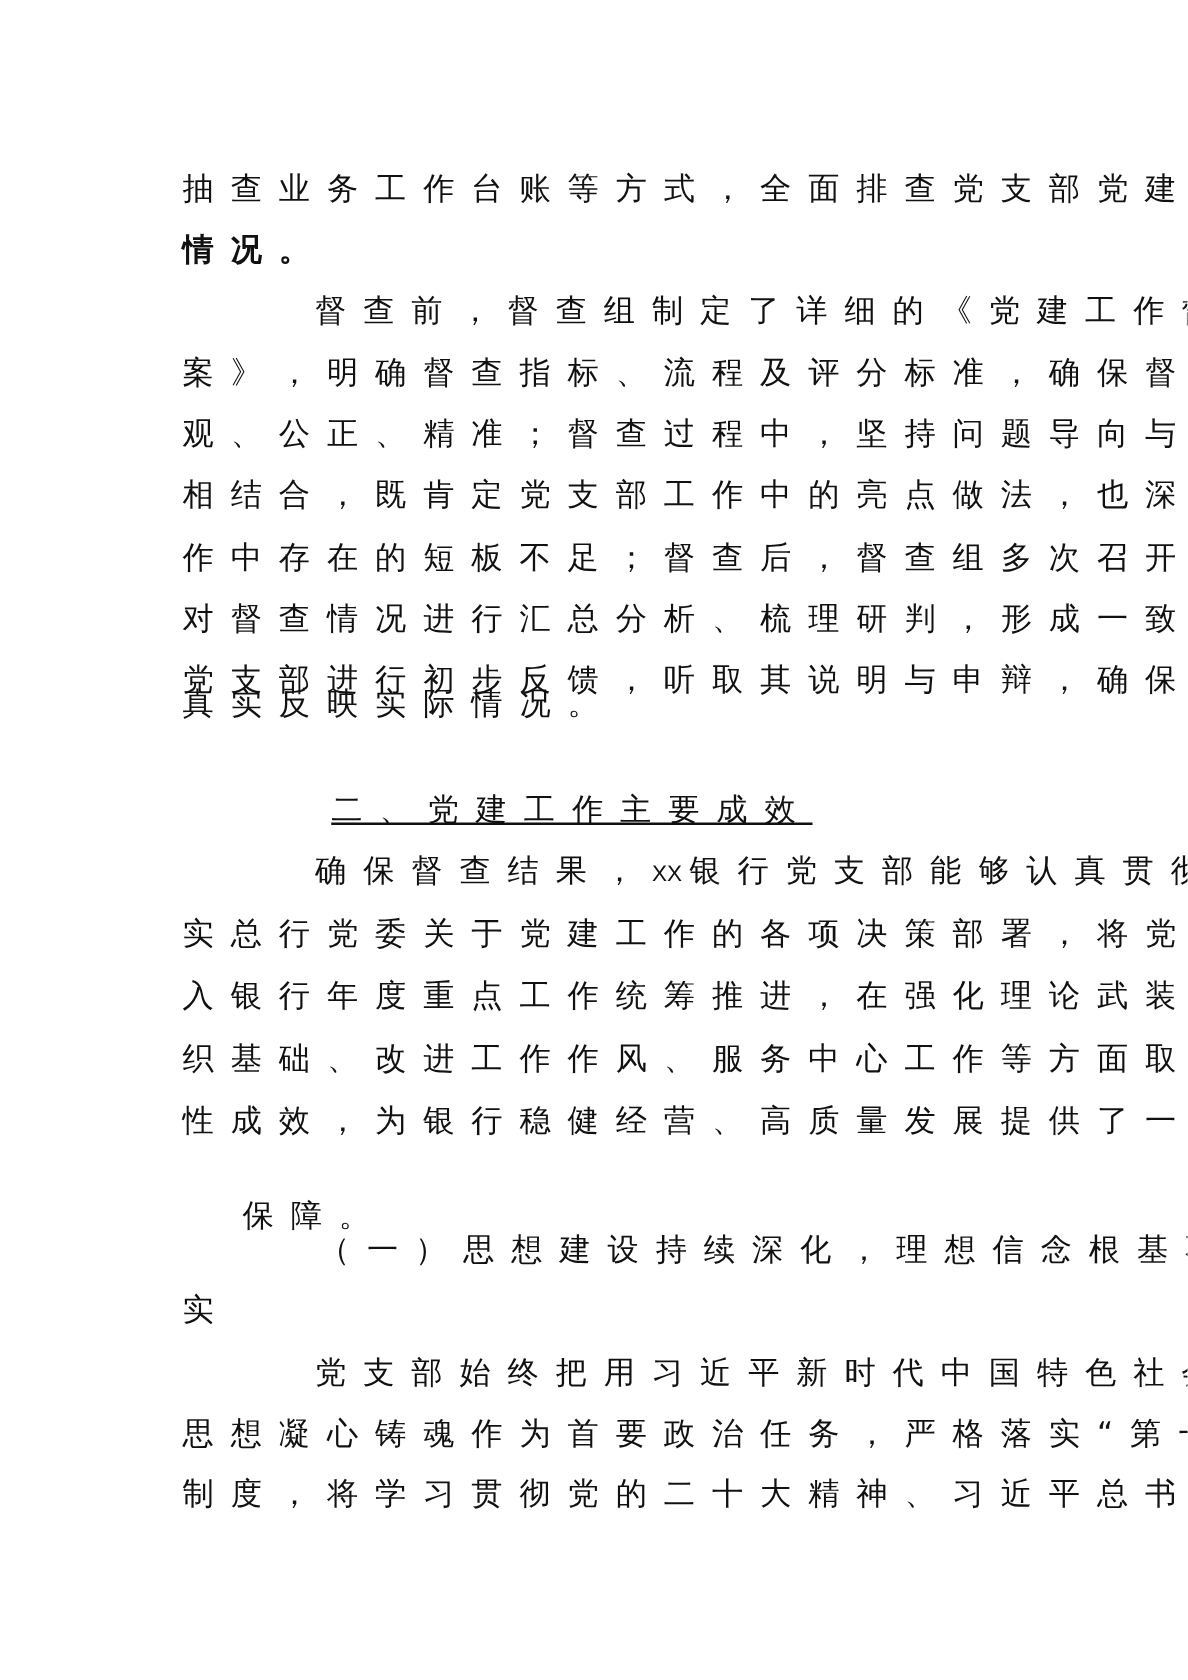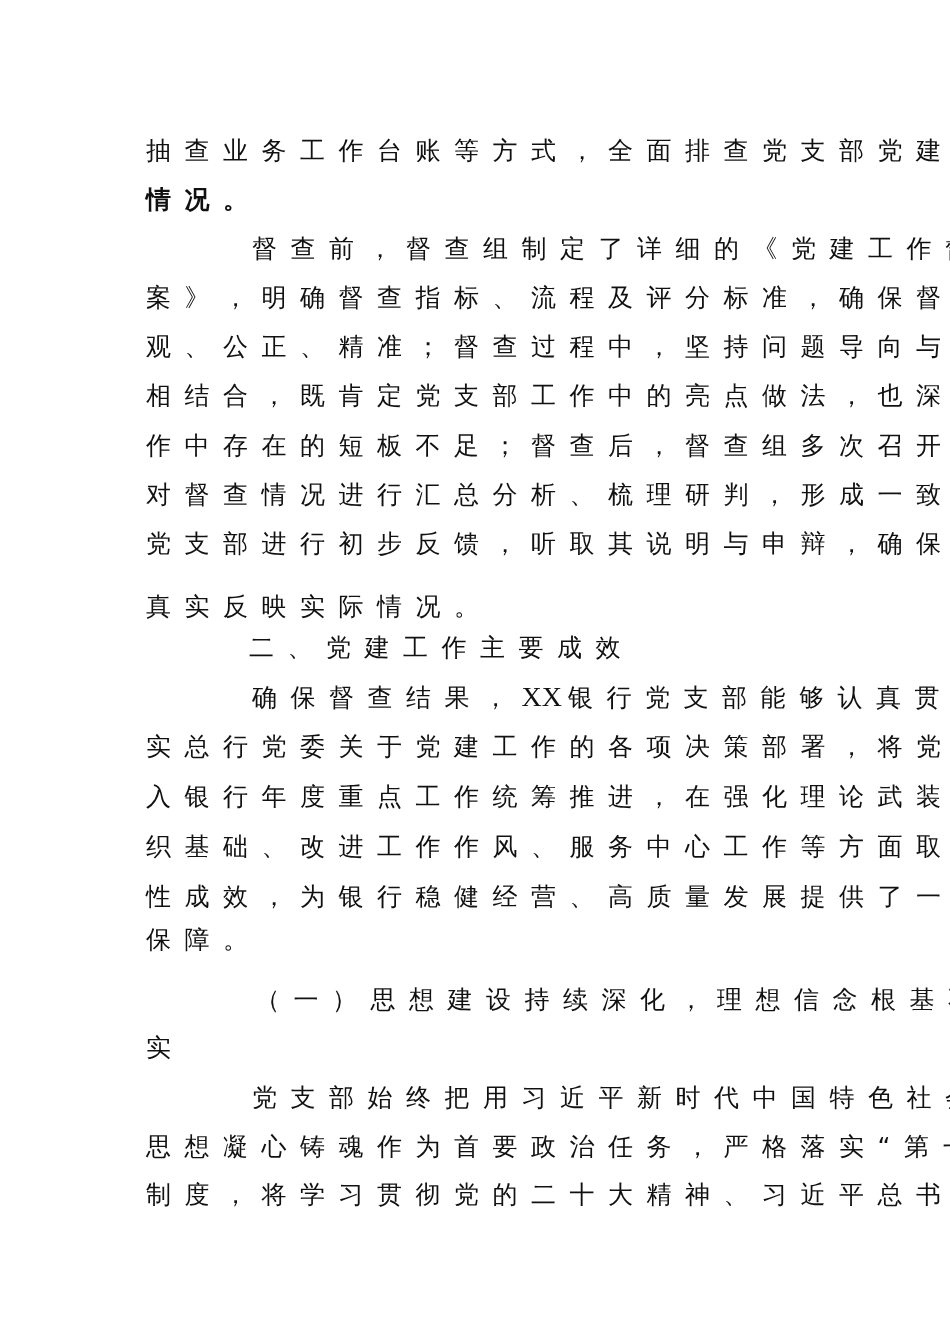--- a/index.html
+++ b/index.html
@@ -27,55 +27,55 @@
       position: absolute;
       left: 146px;
       width: 680px;
       height: 30px;
       font-size: 25px;
       line-height: 30px;
       letter-spacing: 13.5px;
       white-space: nowrap;
     }
     .indent { left: 252px; }
-    .heading-indent { left: 249px; }
+    .heading-indent { left: 265px; text-decoration: underline; }
     .sub-indent { left: 255px; }
     .latin {
       letter-spacing: 0;
-      font-family: Liberation Serif, serif;
-      font-size: 28px;
+      font-family: Liberation Sans, sans-serif;
+      font-size: 18px;
       margin-right: 6px;
     }
   </style>
 </head>
 <body>
 
 <div class="page">
   <div class="line" style="top:136px;">抽查业务工作台账等方式，全面排查党支部党建工作落实</div>
   <div class="line" style="top:185px;font-weight:bold;">情况。</div>
 
   <div class="line indent" style="top:234px;">督查前，督查组制定了详细的《党建工作督查方</div>
   <div class="line" style="top:283px;">案》，明确督查指标、流程及评分标准，确保督查工作客</div>
   <div class="line" style="top:332px;">观、公正、精准；督查过程中，坚持问题导向与目标导向</div>
   <div class="line" style="top:381px;">相结合，既肯定党支部工作中的亮点做法，也深入挖掘工</div>
   <div class="line" style="top:431px;">作中存在的短板不足；督查后，督查组多次召开专题会议</div>
   <div class="line" style="top:480px;">对督查情况进行汇总分析、梳理研判，形成一致意见后与</div>
   <div class="line" style="top:529px;">党支部进行初步反馈，听取其说明与申辩，确保督查结果</div>
-  <div class="line" style="top:592px;">真实反映实际情况。</div>
+  <div class="line" style="top:548px;">真实反映实际情况。</div>
 
   <div class="line heading-indent" style="top:633px;">二、党建工作主要成效</div>
 
   <div class="line indent" style="top:682px;">
     <span>确保督查结果，</span><span class="latin">XX</span><span>银行党支部能够认真贯彻落</span>
   </div>
   <div class="line" style="top:732px;">实总行党委关于党建工作的各项决策部署，将党建工作纳</div>
   <div class="line" style="top:782px;">入银行年度重点工作统筹推进，在强化理论武装、夯实组</div>
   <div class="line" style="top:832px;">织基础、改进工作作风、服务中心工作等方面取得了阶段</div>
   <div class="line" style="top:882px;">性成效，为银行稳健经营、高质量发展提供了一定的政治</div>
-  <div class="line" style="top:925px;">保障。</div>
+  <div class="line" style="top:958px;margin-left:48px;">保障。</div>
 
   <div class="line sub-indent" style="top:985px;">（一）思想建设持续深化，理想信念根基不断夯</div>
   <div class="line" style="top:1033px;">实</div>
 
   <div class="line indent" style="top:1083px;">党支部始终把用习近平新时代中国特色社会主义</div>
   <div class="line" style="top:1132px;">思想凝心铸魂作为首要政治任务，严格落实“第一议题”</div>
   <div class="line" style="top:1180px;">制度，将学习贯彻党的二十大精神、习近平总书记关于金</div>
 </div>
 
 </body></html>

